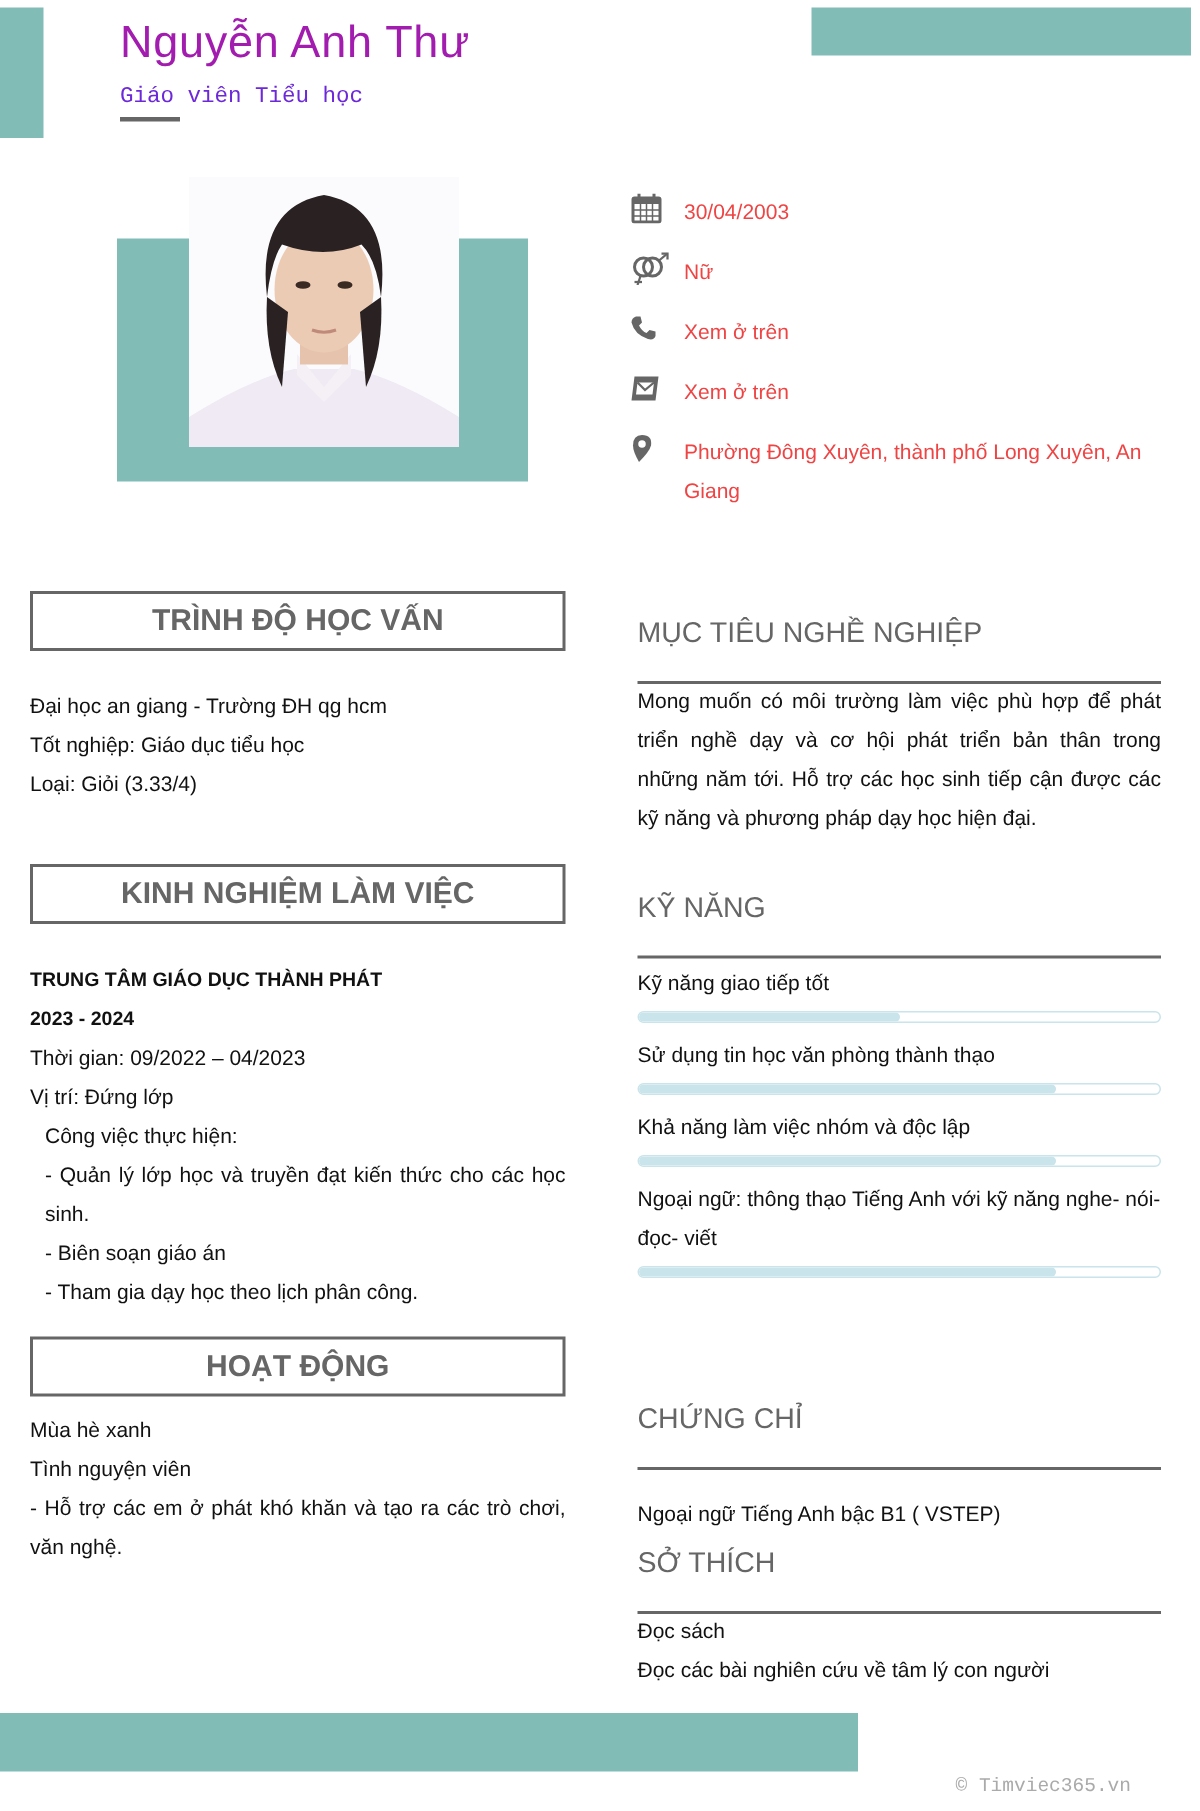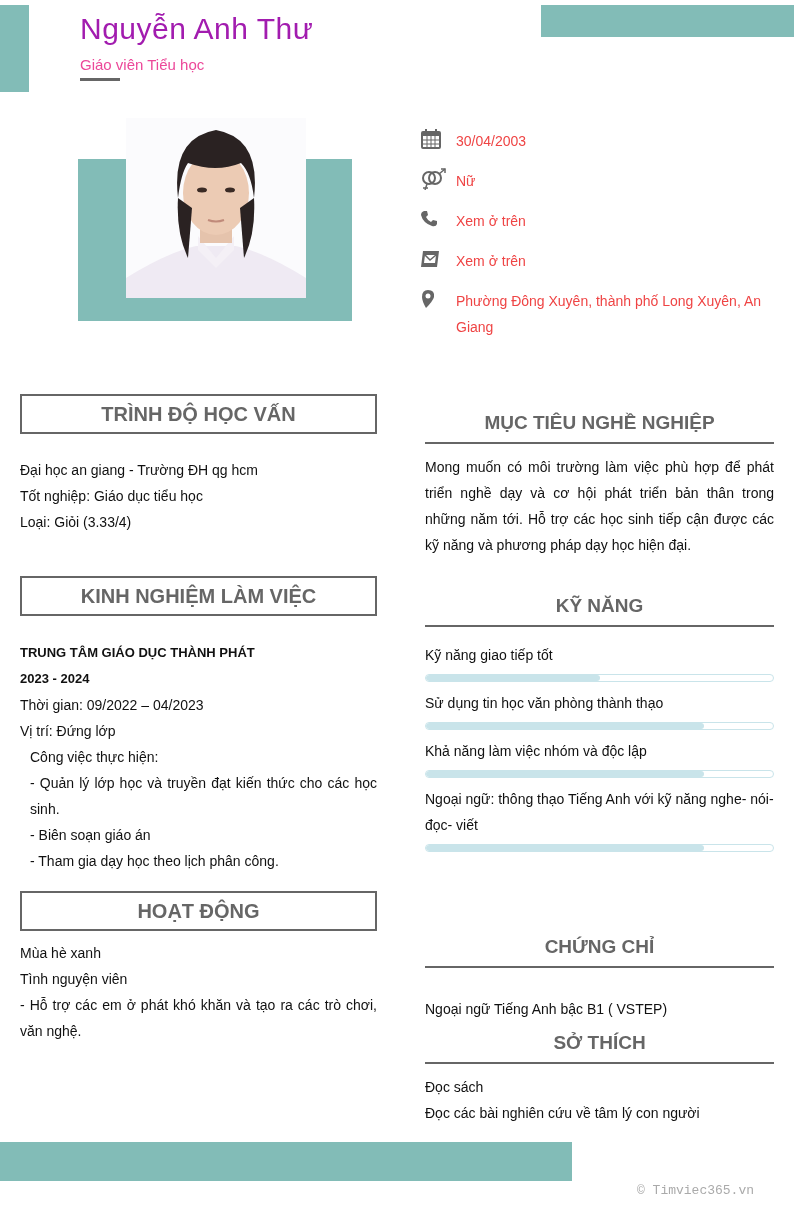--- a/index.html
+++ b/index.html
@@ -5,33 +5,33 @@
   * { box-sizing: border-box; margin: 0; padding: 0; }
   html, body { width: 800px; height: 1207px; background: #ffffff; overflow: hidden; }
   body { position: relative; font-family: "Liberation Sans", "DejaVu Sans", sans-serif; color: #111; }
 
   .teal { background: #82bcb7; }
   .deco-left { position: absolute; left: 0; top: 5px; width: 29px; height: 87px; }
   .deco-right { position: absolute; left: 541px; top: 5px; width: 253px; height: 32px; }
   .deco-bottom { position: absolute; left: 0; top: 1142px; width: 572px; height: 39px; }
 
   .name { position: absolute; left: 80px; top: 12px; font-size: 30px; color: #a21caf; letter-spacing: 0.5px; font-weight: normal; }
-  .job-title { position: absolute; left: 80px; top: 56px; font-size: 15px; color: #ec4899; }
+  .job-title { position: absolute; left: 80px; top: 56px; font-size: 15px; color: #6d28d9; font-family: Liberation Mono, monospace; }
   .title-underline { position: absolute; left: 80px; top: 78px; width: 40px; height: 3px; background: #666; }
 
   .photo-frame { position: absolute; left: 78px; top: 159px; width: 274px; height: 162px; }
   .photo { position: absolute; left: 126px; top: 118px; width: 180px; height: 180px; background: #fdfdfd; overflow: hidden; }
 
   .contact { position: absolute; left: 420px; top: 128px; width: 360px; }
   .contact-row { display: flex; align-items: flex-start; margin-bottom: 14px; font-size: 14px; line-height: 26px; color: #ef4444; }
   .contact-row .ico { width: 36px; flex: 0 0 36px; height: 22px; display: flex; align-items: center; justify-content: flex-start; }
   .contact-row .ico svg { display: block; }
 
   .box-heading { position: absolute; left: 20px; width: 357px; height: 40px; border: 2px solid #666; text-align: center; font-size: 20px; font-weight: bold; color: #666; line-height: 36px; }
-  .line-heading { position: absolute; left: 425px; width: 349px; border-bottom: 2px solid #666; text-align: center; font-size: 19px; font-weight: bold; color: #666; padding-bottom: 8px; }
+  .line-heading { position: absolute; left: 425px; width: 349px; border-bottom: 2px solid #666; text-align: left; font-size: 19px; font-weight: normal; color: #666; padding-bottom: 20px; }
 
   .text-block { position: absolute; font-size: 14px; line-height: 26px; color: #111; }
   .left-col { left: 20px; width: 357px; }
   .right-col { left: 425px; width: 349px; }
   .justify { text-align: justify; }
   .bold { font-weight: bold; }
   .indent { padding-left: 10px; }
 
   .skill { margin-bottom: 8px; }
   .skill-label { font-size: 14px; line-height: 26px; color: #111; }

